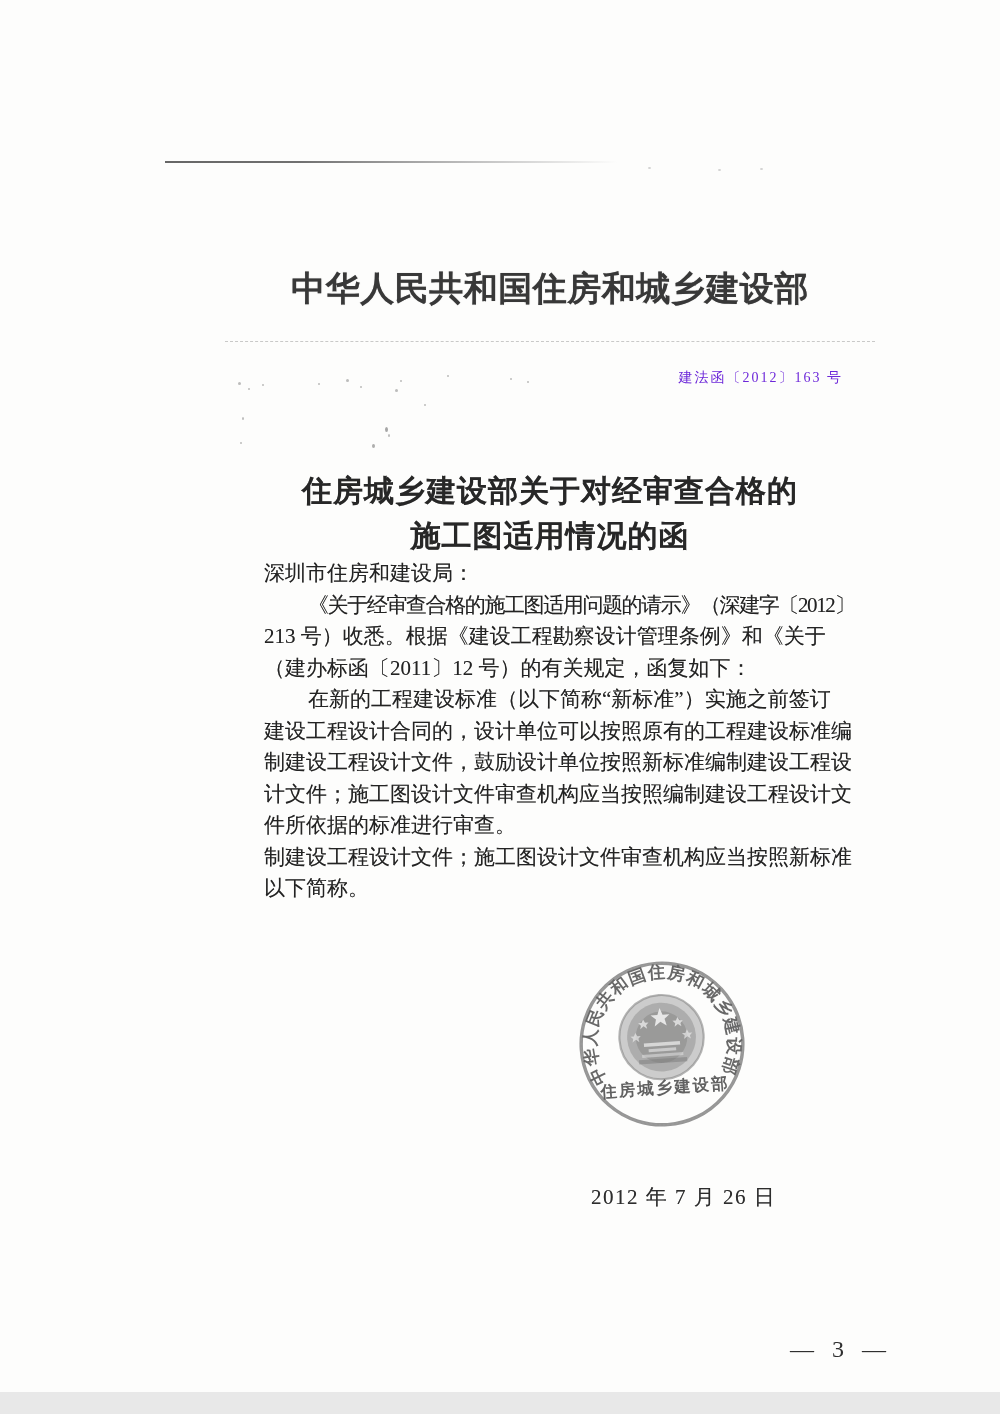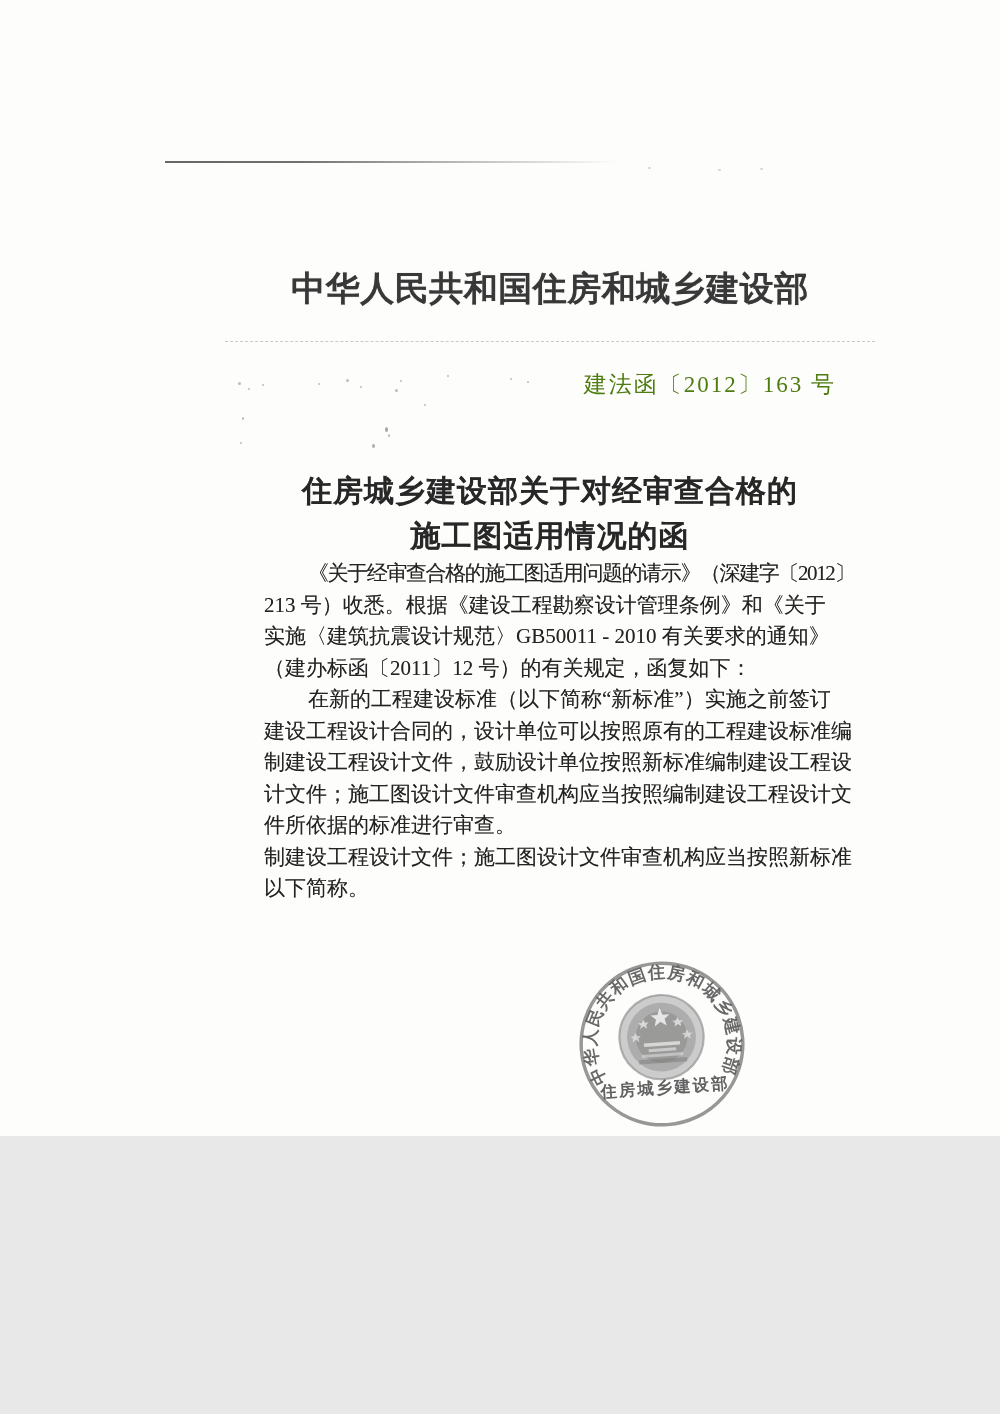--- a/index.html
+++ b/index.html
@@ -1,20 +1,20 @@
 <!DOCTYPE html>
 <html><head>
 <meta charset="utf-8">
 <style>
   * { margin: 0; padding: 0; box-sizing: border-box; }
   html, body { background: #e8e8e8; }
   .page {
     position: relative;
     width: 1000px;
-    height: 1136px;
+    height: 1392px;
     margin: 0 auto;
     background: #fdfdfc;
     overflow: hidden;
     font-family: "Liberation Serif", "DejaVu Serif", serif;
     color: #242424;
   }
   
   .top-rule {
     position: absolute;
     left: 165px; top: 161px;
@@ -37,24 +37,24 @@
   }
   .header-divider {
     position: absolute;
     left: 225px; top: 341px;
     width: 650px; height: 0;
     border-top: 1px dashed #9f9f9f;
     opacity: .55;
   }
   .doc-number {
     position: absolute;
-    top: 369px; right: 164px;
-    font-size: 23px;
+    top: 369px; right: 157px;
+    font-size: 14px;
     letter-spacing: 2px;
-    color: #4d7c0f;
+    color: #6d28d9;
     white-space: nowrap;
   }
   .doc-title {
     position: absolute;
     left: 225px; top: 448px;
     width: 650px;
     text-align: center;
     font-weight: 700;
     color: #272727;
     text-shadow: 0 0 .6px rgba(45,45,45,.5);
@@ -115,23 +115,23 @@
   <div class="header-divider"></div>
 
   <div class="doc-number">建法函〔2012〕163 号</div>
 
   <div class="doc-title">
     <div class="t-line">住房城乡建设部关于对经审查合格的</div>
     <div class="t-line">施工图适用情况的函</div>
   </div>
 
   <div class="body-block">
+    <div class="b-line">深圳市住房和建设局：</div>
     <div class="b-line indent tight">《关于经审查合格的施工图适用问题的请示》（深建字〔2012〕</div>
     <div class="b-line">213 号）收悉。根据《建设工程勘察设计管理条例》和《关于</div>
-    <div class="b-line">实施〈建筑抗震设计规范〉GB50011 - 2010 有关要求的通知》</div>
     <div class="b-line">（建办标函〔2011〕12 号）的有关规定，函复如下：</div>
     <div class="b-line indent">在新的工程建设标准（以下简称“新标准”）实施之前签订</div>
     <div class="b-line">建设工程设计合同的，设计单位可以按照原有的工程建设标准编</div>
     <div class="b-line">制建设工程设计文件，鼓励设计单位按照新标准编制建设工程设</div>
     <div class="b-line">计文件；施工图设计文件审查机构应当按照编制建设工程设计文</div>
     <div class="b-line">件所依据的标准进行审查。</div>
     <div class="b-line">制建设工程设计文件；施工图设计文件审查机构应当按照新标准</div>
     <div class="b-line">以下简称。</div>
   </div>
 

